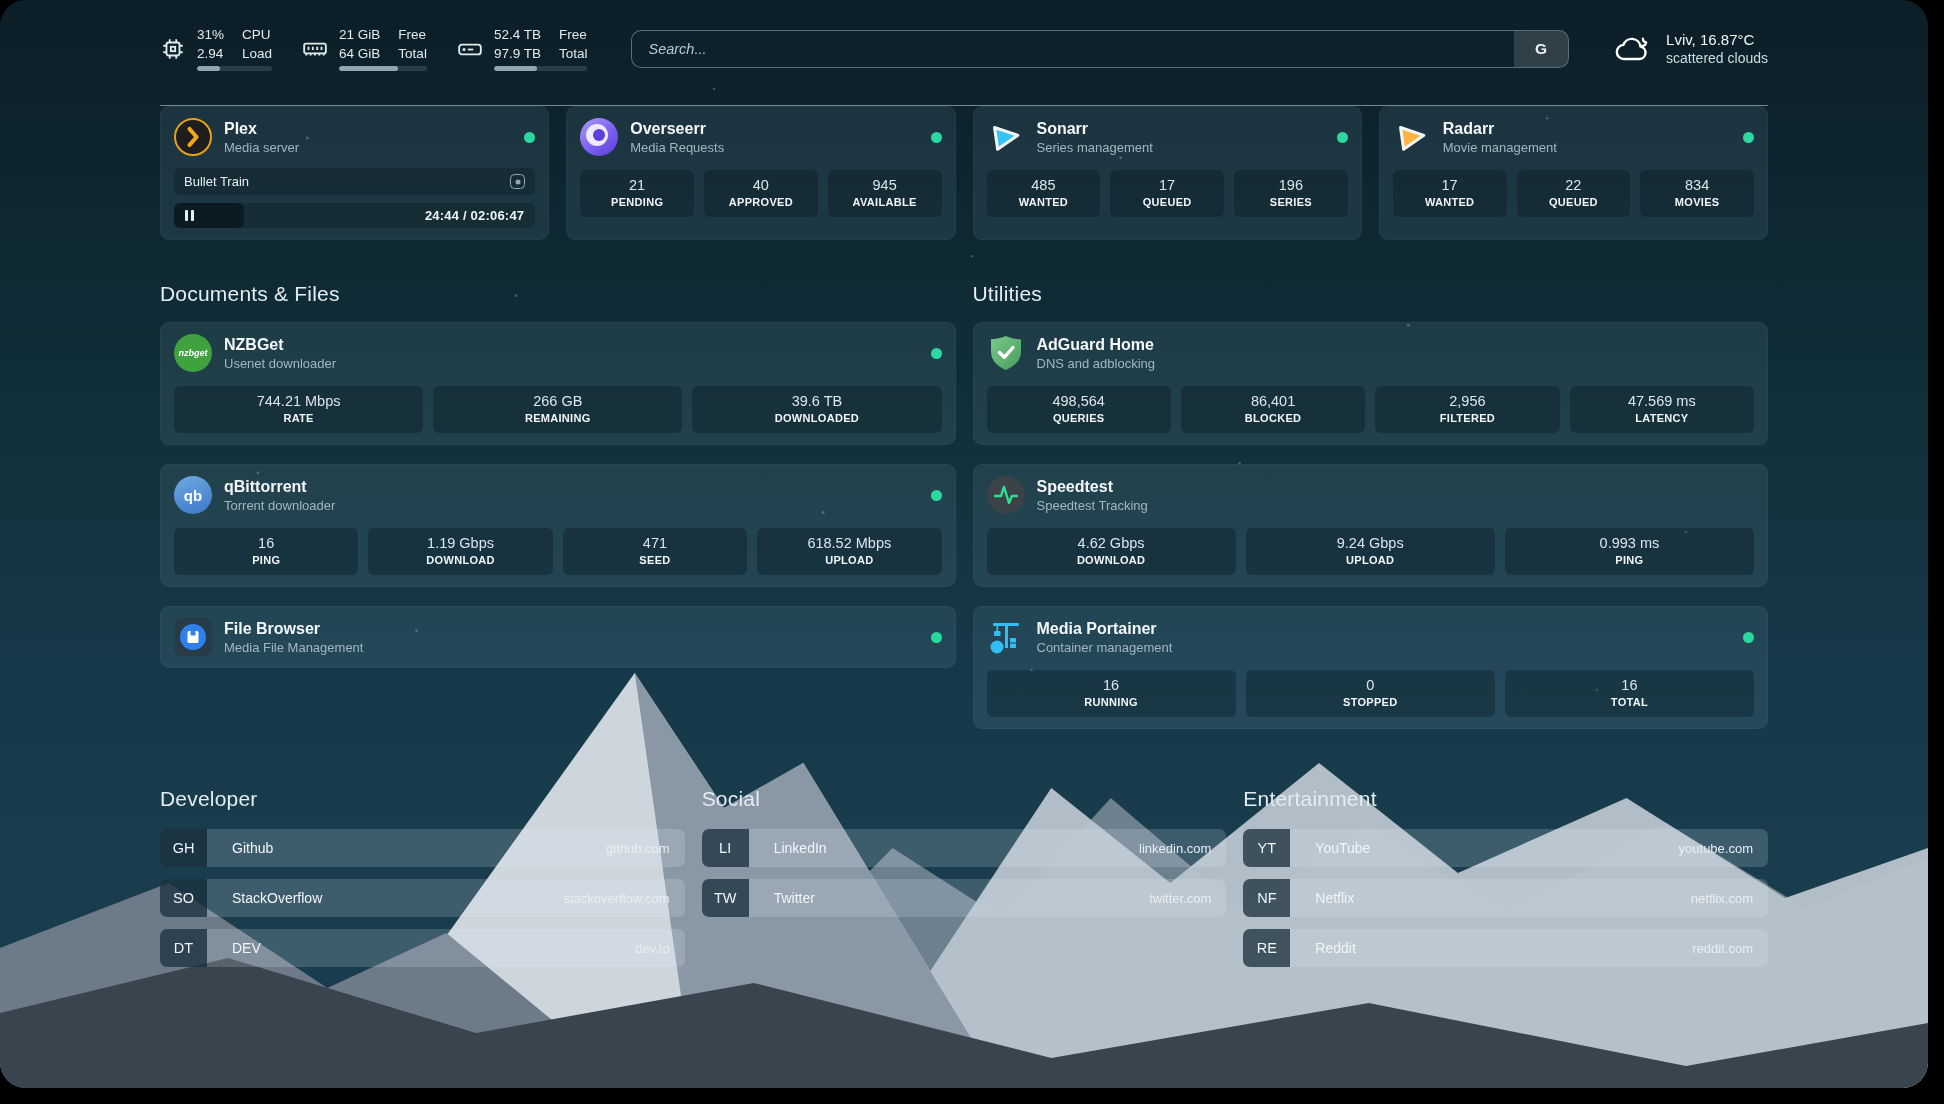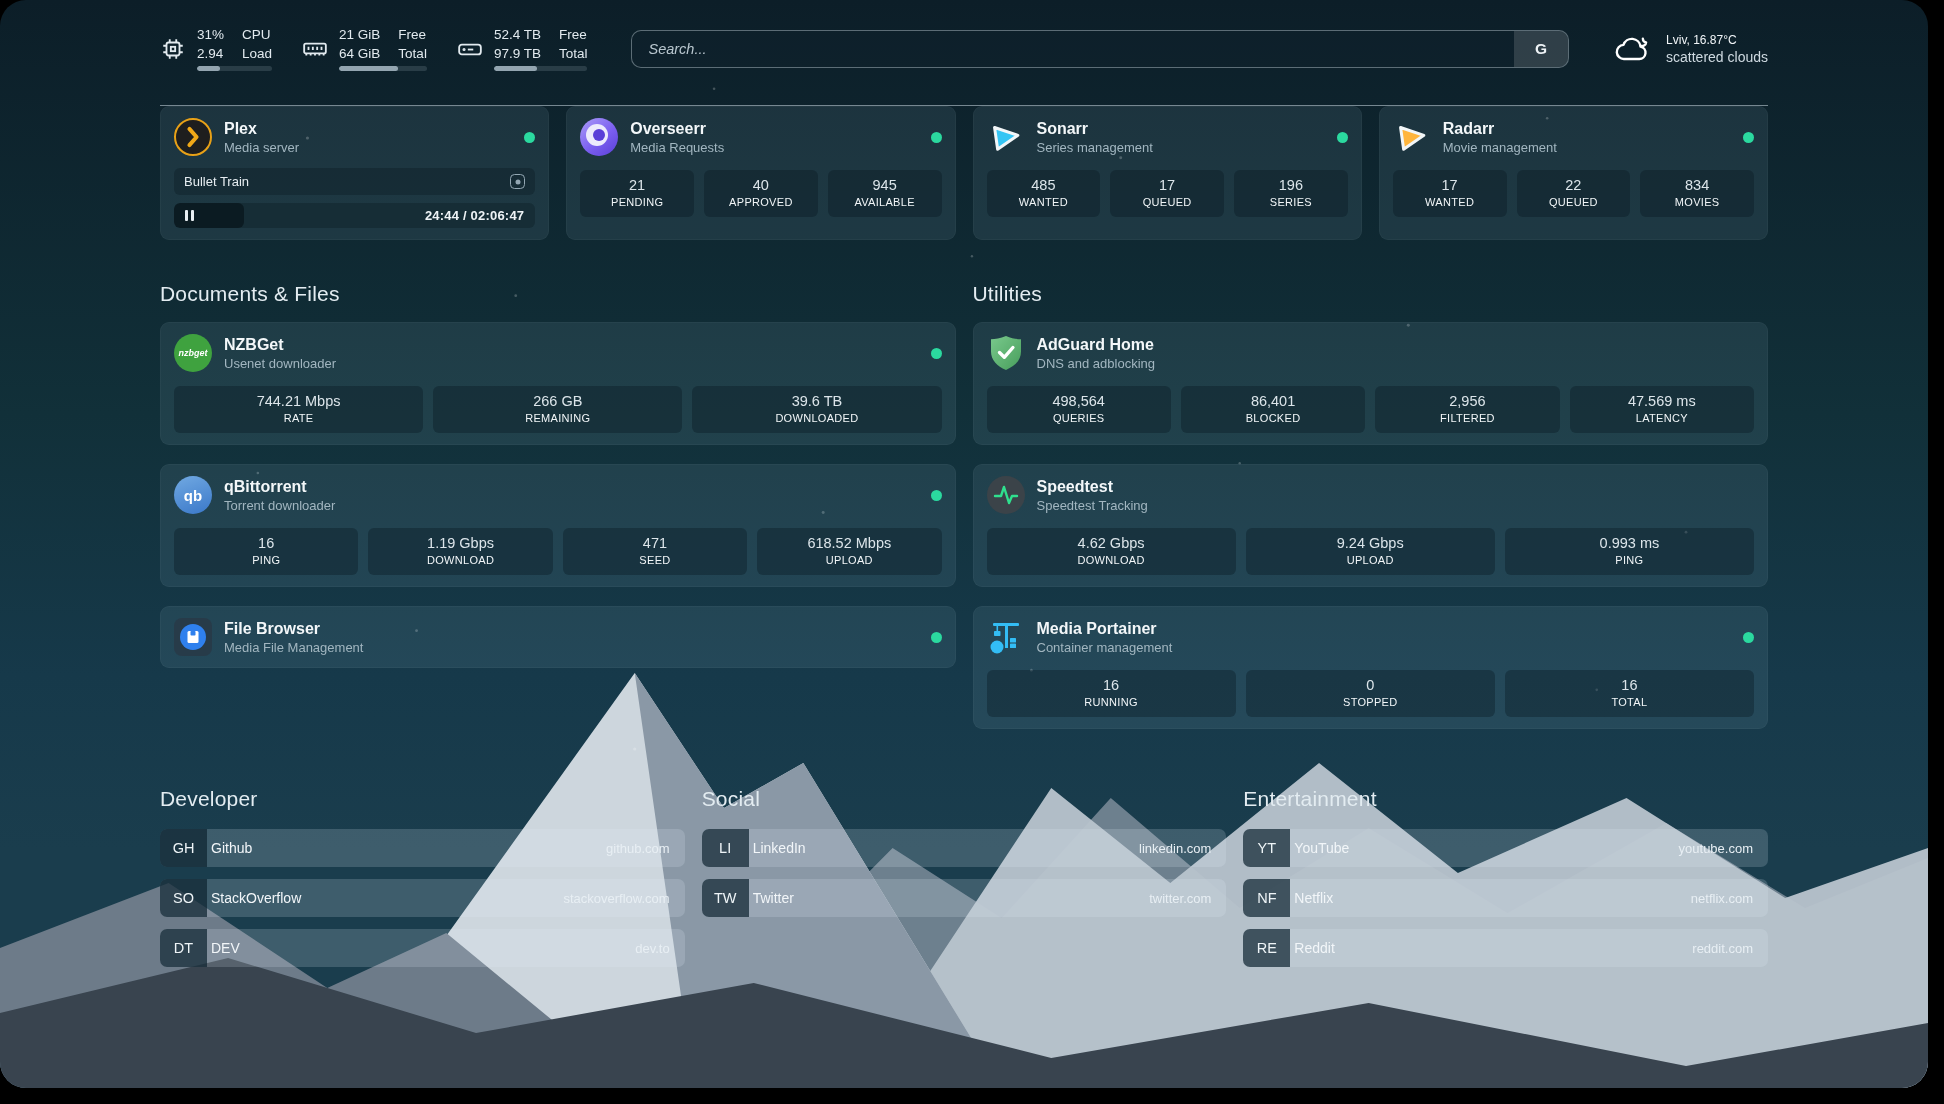--- a/index.html
+++ b/index.html
@@ -25,21 +25,21 @@
   .search-wrap { flex:1; margin:0 44px; height:38px; display:flex; align-items:stretch;
                  border:1px solid rgba(220,235,242,.38); border-radius:10px; background:rgba(16,34,44,.45); overflow:hidden; }
   .search-wrap input { flex:1; background:transparent; border:none; outline:none; color:#dfe7ec;
                        font-size:14.5px; padding:0 16px; font-family:"Liberation Sans",sans-serif;font-style:italic; }
   .search-wrap input::placeholder { color:#b9c7cf; }
   .g-btn { width:54px; display:flex; align-items:center; justify-content:center; background:rgba(255,255,255,.14);
            color:#eef3f6; font-size:15.5px; font-weight:600; border:none; cursor:pointer; }
 
   .weather { display:flex; align-items:center; gap:13px; }
   .weather-icon { width:40px; height:30px; color:#fff; flex:none; }
-  .weather-loc { font-size:12px; color:#f1f5f8; }
+  .weather-loc { font-size:15px; color:#f1f5f8; }
   .weather-cond { font-size:14px; color:#cfdae1; margin-top:2px; }
 
   .divider { border:none; border-top:1.5px solid rgba(205,220,230,.55); margin-top:34px; }
 
   
   h2.section-title { font-size:21px; font-weight:500; color:#e3ecf1; letter-spacing:.2px; }
   .media-section h2 { margin:56px 0 16px; }
   .two-col { display:grid; grid-template-columns:1fr 1fr; gap:17px; }
   .two-col h2 { margin:42px 0 16px; }
   .col-stack { display:flex; flex-direction:column; gap:19px; }
@@ -52,21 +52,21 @@
   .svc-text { min-width:0; }
   .svc-title { font-size:16px; font-weight:600; color:#f3f7f9; line-height:1.2; }
   .svc-desc { font-size:13px; color:#a2b6c0; margin-top:2px; white-space:nowrap; }
   .status-dot { margin-left:auto; align-self:center; width:11px; height:11px; border-radius:50%; flex:none; }
 
   .stats { display:grid; gap:10px; margin-top:14px; }
   .stats.c3 { grid-template-columns:repeat(3,1fr); }
   .stats.c4 { grid-template-columns:repeat(4,1fr); }
   .stat { background:rgba(6,20,28,.34); border-radius:6px; text-align:center; padding:7px 4px 9px; }
   .stat-value { font-size:14.5px; color:#dce5ea; }
-  .stat-label { font-size:11px; font-weight:400; color:#f2f6f8; margin-top:3px; letter-spacing:.3px; }
+  .stat-label { font-size:11px; font-weight:700; color:#f2f6f8; margin-top:3px; letter-spacing:.3px; }
 
   
   .np-title-row { margin-top:12px; background:rgba(6,20,28,.30); border-radius:6px; height:27px;
                   display:flex; align-items:center; padding:0 10px; font-size:13px; color:#e6edf1; }
   .np-media-icon { margin-left:auto; width:15px; height:15px; border:1.6px solid #93a7b3; border-radius:4.5px; position:relative; }
   .np-media-icon::after { content:''; position:absolute; width:5px; height:5px; border-radius:50%;
                           background:#93a7b3; top:50%; left:50%; transform:translate(-50%,-50%); }
   .np-progress { margin-top:8px; background:rgba(6,20,28,.30); border-radius:6px; height:25px;
                  position:relative; display:flex; align-items:center; overflow:hidden; }
   .np-fill { position:absolute; left:0; top:0; bottom:0; background:rgba(3,12,19,.55); border-radius:6px; }
@@ -85,21 +85,21 @@
   .speedtest-badge { background:#3b4349; }
   .fb-tile { width:38px; height:38px; border-radius:8px; background:rgba(40,58,72,.9); display:flex; align-items:center; justify-content:center; }
 
   
   .bookmarks { display:grid; grid-template-columns:1fr 1fr 1fr; gap:17px; margin-top:58px; }
   .bookmarks h2 { margin-bottom:18px; }
   .bm-row { display:flex; align-items:stretch; height:38px; border-radius:7px; overflow:hidden;
             background:rgba(228,240,247,.18); margin-bottom:12px; cursor:pointer; }
   .bm-abbr { width:47px; flex:none; background:rgba(14,36,48,.72); color:#eef4f7; font-size:14.5px;
              display:flex; align-items:center; justify-content:center; }
-  .bm-name { display:flex; align-items:center; padding-left:4px; font-size:14px; color:#f2f6f9; }
+  .bm-name { display:flex; align-items:center; padding-left:25px; font-size:14px; color:#f2f6f9; }
   .bm-url { margin-left:auto; display:flex; align-items:center; padding-right:15px; font-size:13px; color:#e8eff4; }
 </style>
 </head>
 <body>
 
 <div class="screen">
 
   <svg class="mountains" viewBox="0 0 1944 430" preserveAspectRatio="none">
     <polygon fill="#7d8c9a" opacity="0.85" points="520,430 700,250 790,300 900,190 1010,260 1120,140 1250,250 1380,170 1520,255 1680,165 1820,250 1944,200 1944,430"></polygon>
     <polygon fill="#b9c4cd" opacity="0.95" points="860,430 1060,130 1180,225 1330,105 1470,215 1640,140 1800,240 1944,190 1944,430"></polygon>

